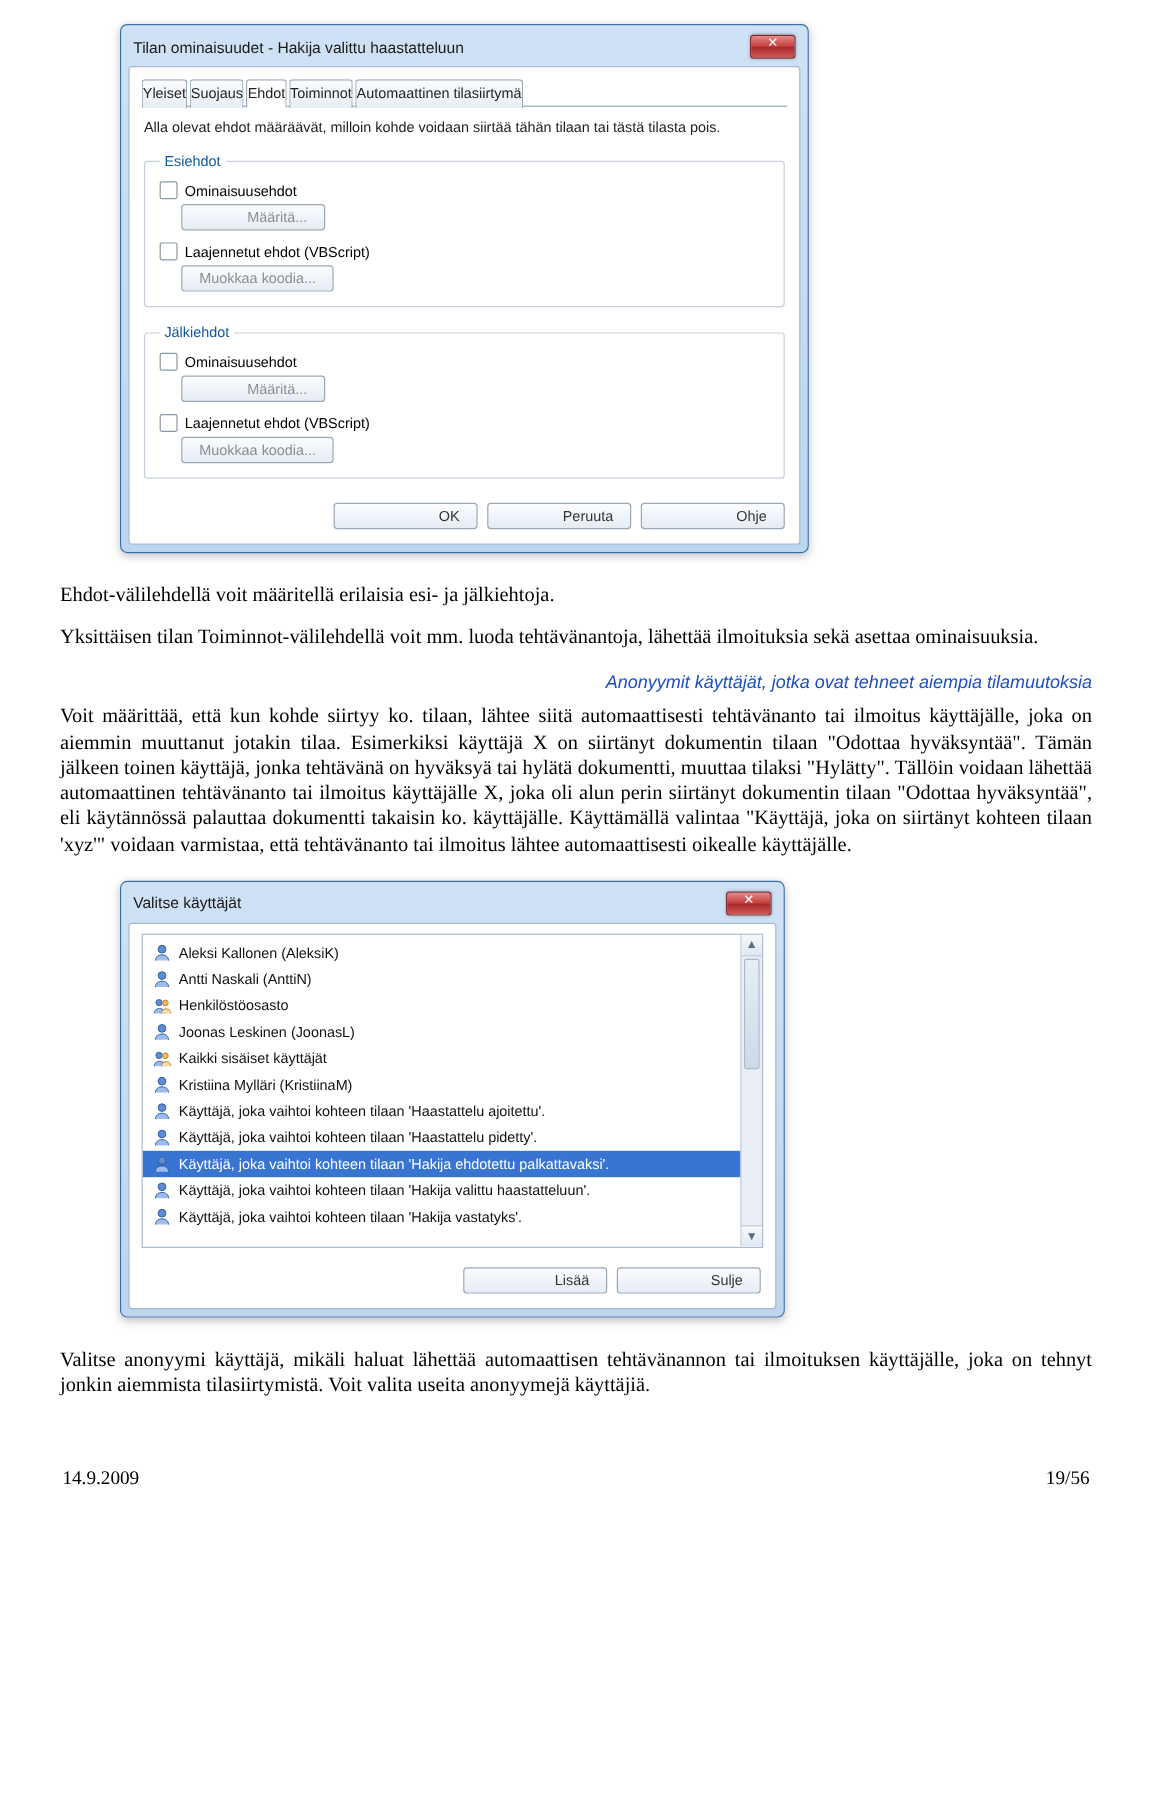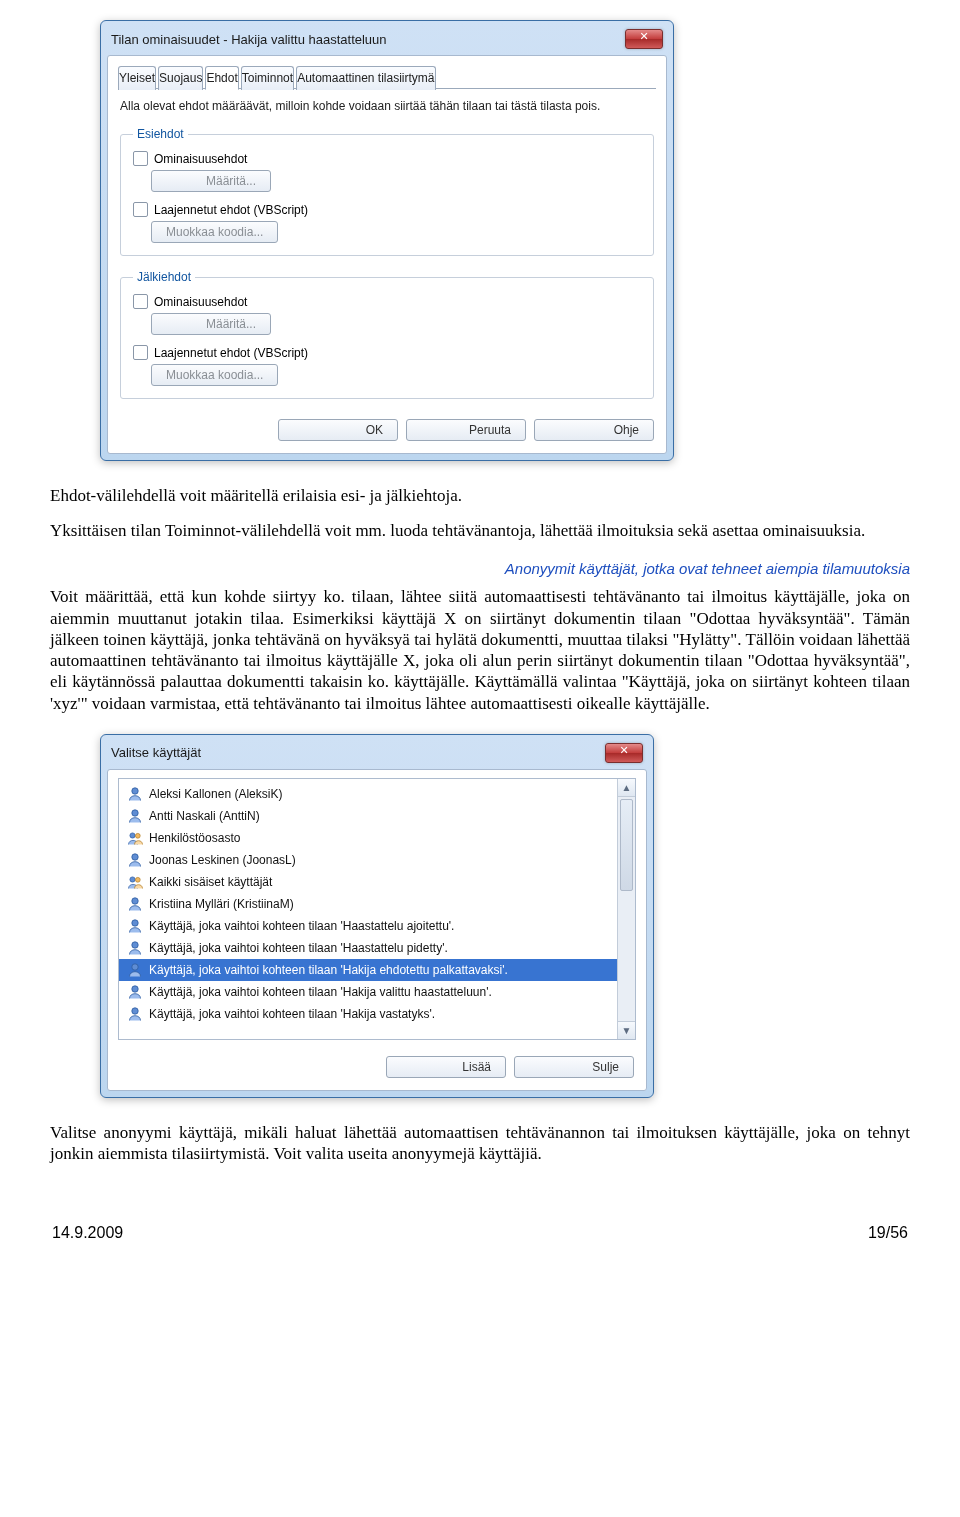--- a/index.html
+++ b/index.html
@@ -208,21 +208,21 @@
     position:absolute; left:2px; right:2px;
     top: 20px; height: 90px;
     background: linear-gradient(#e6edf6,#cfd9e6);
     border:1px solid #aeb9c9;
     border-radius:2px;
   }
 
   .footer {
     display:flex;
     justify-content:space-between;
-    font-family:Liberation Sans, sans-serif;
+    font-family:Liberation Serif, serif;
     font-size:16px;
     margin-top: 60px;
     padding: 0 2px;
   }
 </style>
 </head>
 <body>
 
 <svg width="0" height="0" style="position:absolute">
   <symbol id="sym-user" viewBox="0 0 16 16">

